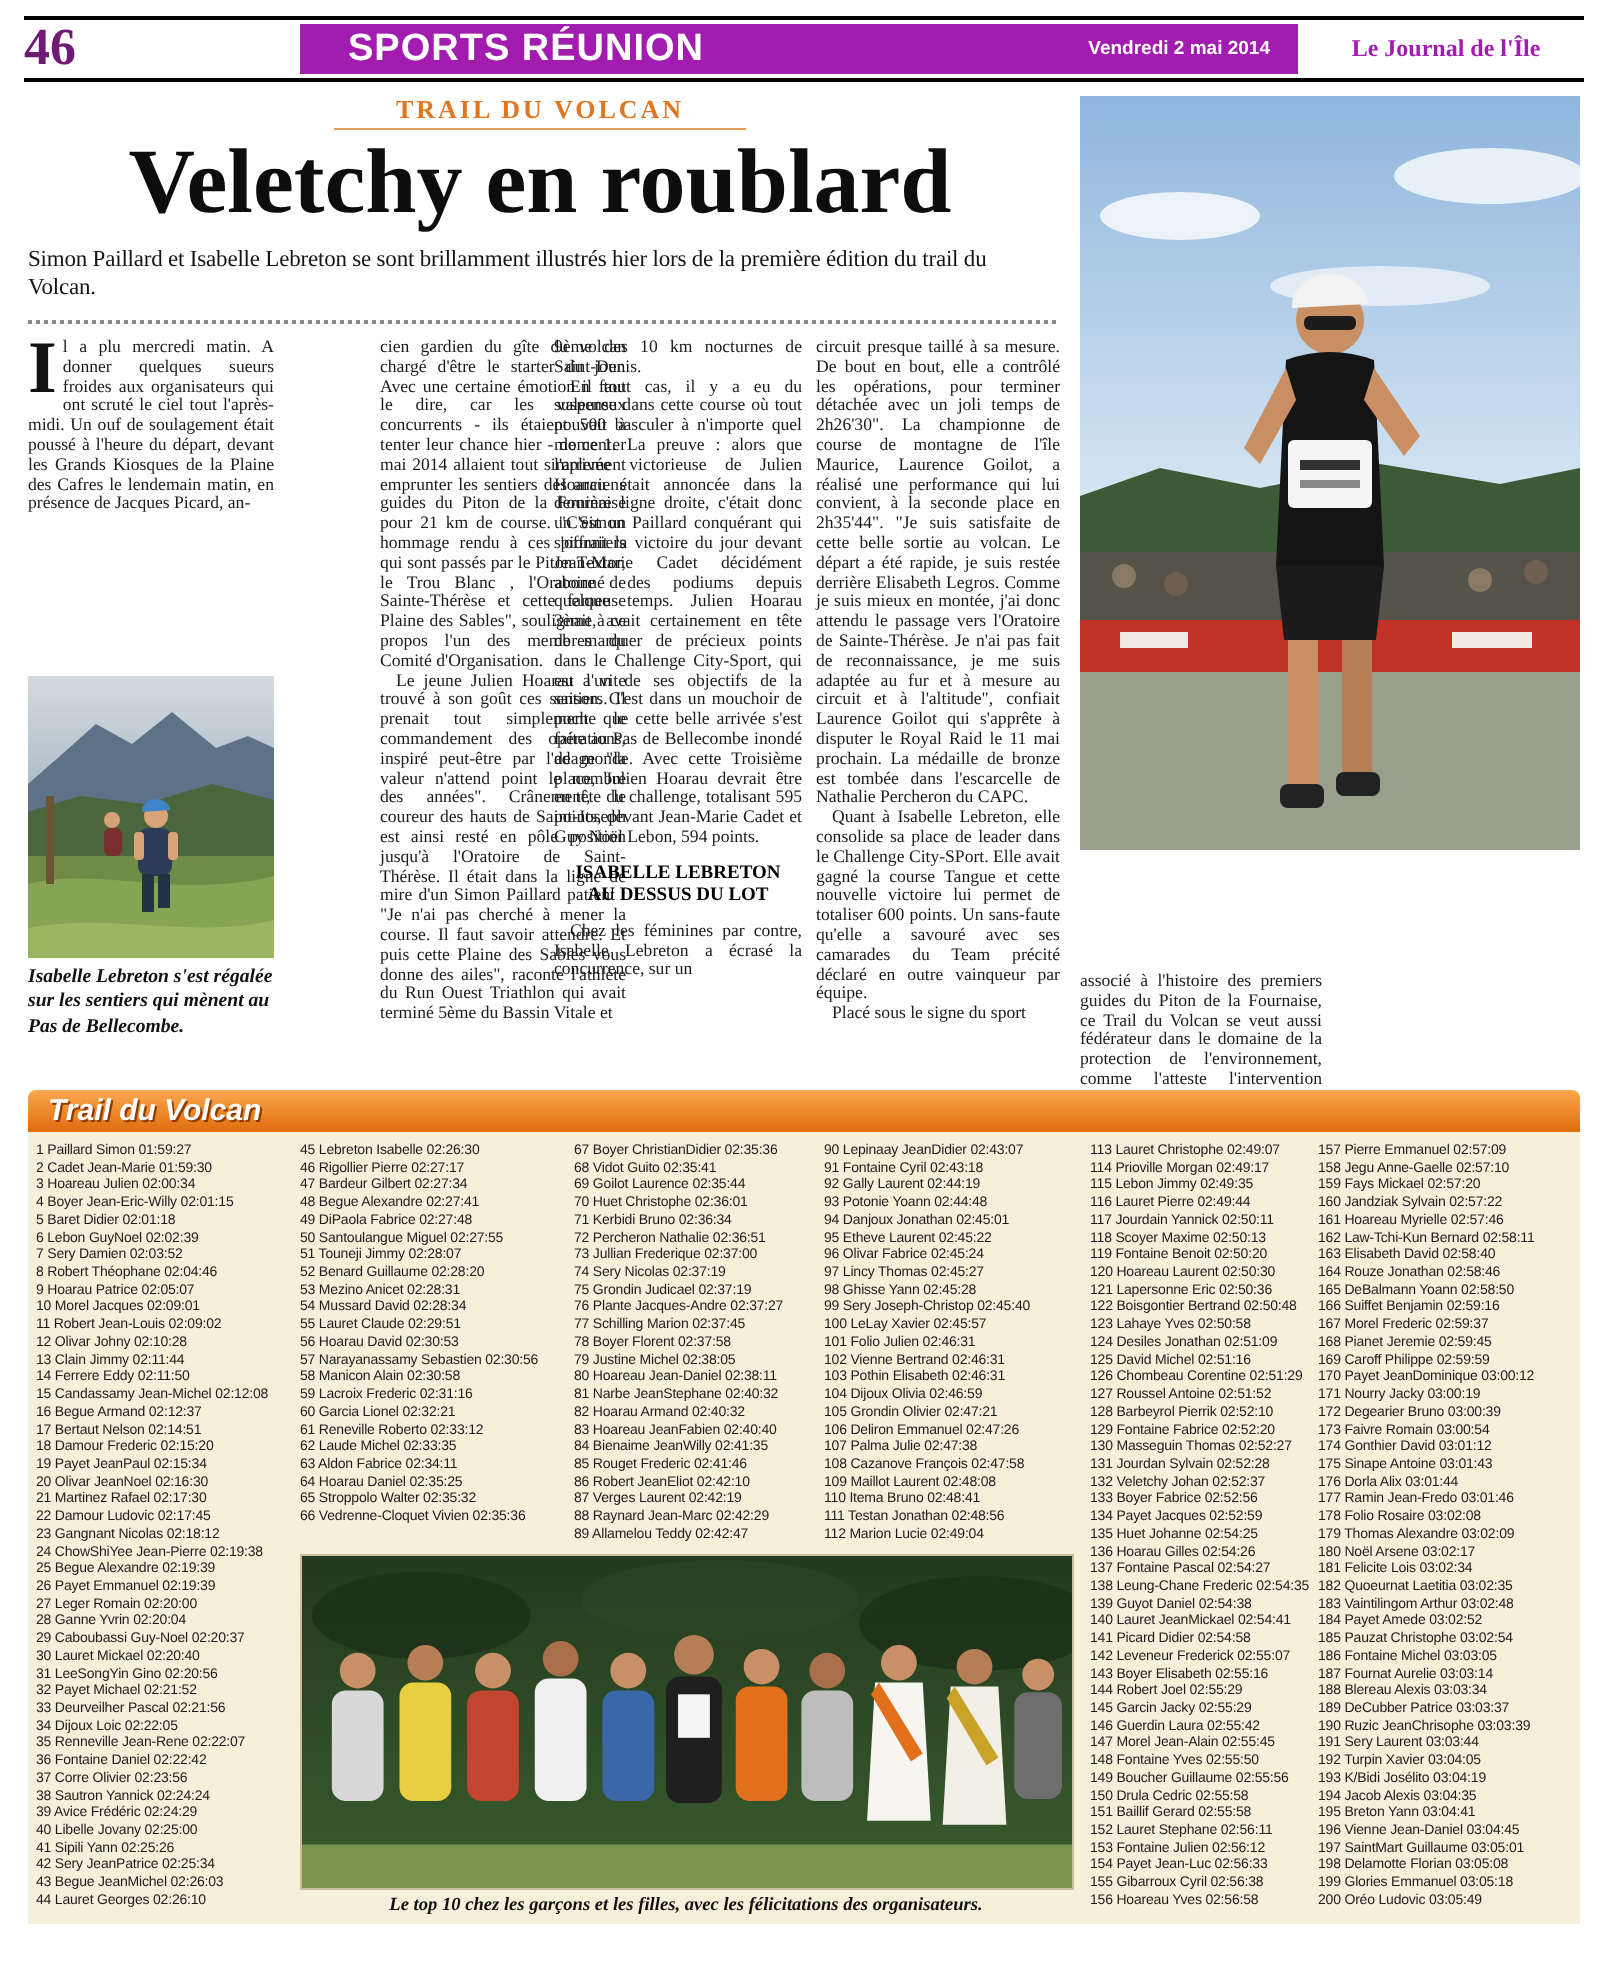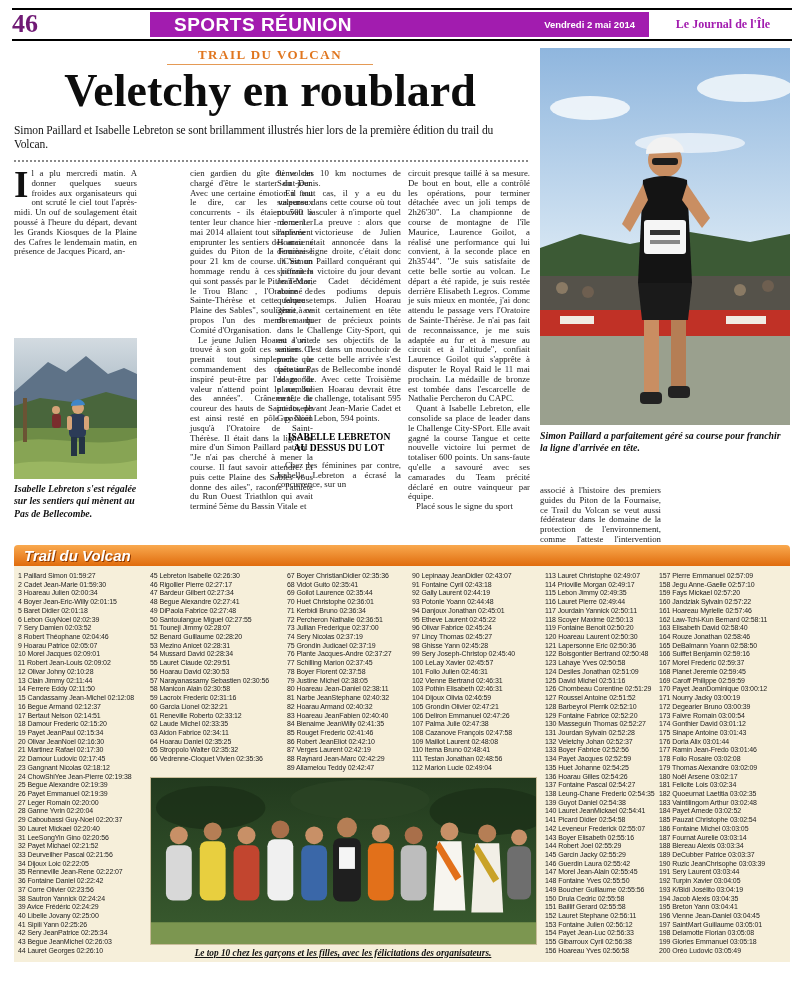--- a/index.html
+++ b/index.html
@@ -48,21 +48,21 @@
   
   .photo { position:absolute; overflow:hidden; background:#9fb0bc; }
   .photo svg { display:block; width:100%; height:100%; }
   .ph-left   { left:14px;  top:338px; width:123px; height:141px; }
   .ph-right  { left:540px; top:48px;  width:250px; height:377px; }
   .ph-bottom { left:150px; top:777px; width:387px; height:168px; border:1px solid #c9bd9a; }
   .caption { position:absolute; font:bold italic 9.8px/12.3px "Liberation Serif", serif; color:#111; }
   .cap-left   { left:14px;  top:483px; width:124px; }
   .cap-right  { left:540px; top:430px; width:250px; }
   .cap-bottom { left:136px; top:948px; width:414px; text-align:center;
-                font:bold italic 9.3px/11px "Liberation Serif", serif;text-decoration:underline; }
+                font:bold italic 9.3px/11px "Liberation Serif", serif; }
 
   
   .res-banner { position:absolute; left:14px; top:545px; width:776px; height:21px;
                 border-radius:4px 4px 0 0; background:linear-gradient(#f9a94f,#e06c0d);
                 display:flex; align-items:center; }
   .res-banner span { font:bold italic 15px "Liberation Sans", sans-serif; color:#fff;
                      padding-left:10px; text-shadow:1px 1px 0 #8f3a00; }
   .res-bg { position:absolute; left:14px; top:566px; width:776px; height:396px; background:#f6efda; }
   .res-grid { position:absolute; left:14px; top:572px; width:776px;
               display:grid; grid-template-columns:132px 137px 125px 133px 114px 135px; }
@@ -187,21 +187,20 @@
         <path d="M103 136 L82 176 L90 184 L108 152 Z" fill="#c98e62"></path>
         <path d="M147 136 L170 170 L162 180 L142 152 Z" fill="#c98e62"></path>
         <path d="M98 235 L152 235 L148 272 L102 272 Z" fill="#1a1a1a"></path>
         <rect x="104" y="272" width="15" height="72" fill="#c98e62"></rect>
         <rect x="131" y="272" width="15" height="66" fill="#b57e55"></rect>
         <rect x="100" y="344" width="22" height="12" rx="4" fill="#222"></rect>
         <rect x="128" y="338" width="22" height="12" rx="4" fill="#222"></rect>
       </g>
     </svg>
   </div>
-  <div class="caption cap-right">Simon Paillard a parfaitement géré sa course pour franchir la ligne d'arrivée en tête.</div>
 
   <div class="res-banner">
     <span>Trail du Volcan</span>
   </div>
   <div class="res-bg"></div>
   <div class="res-grid">
     <div class="rcol">
         <div class="rrow">1 Paillard Simon 01:59:27</div>
         <div class="rrow">2 Cadet Jean-Marie 01:59:30</div>
         <div class="rrow">3 Hoareau Julien 02:00:34</div>

